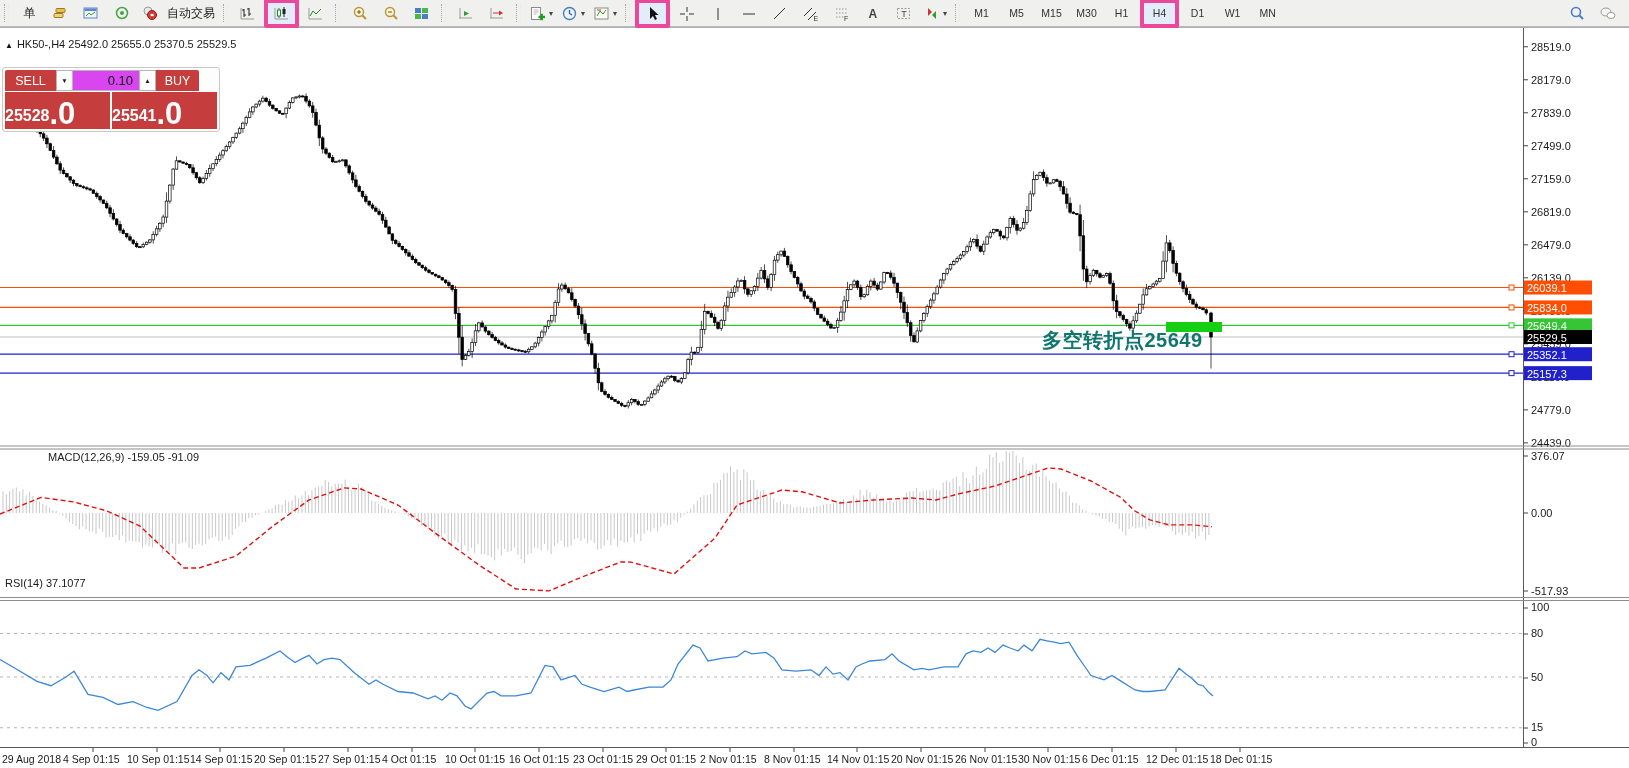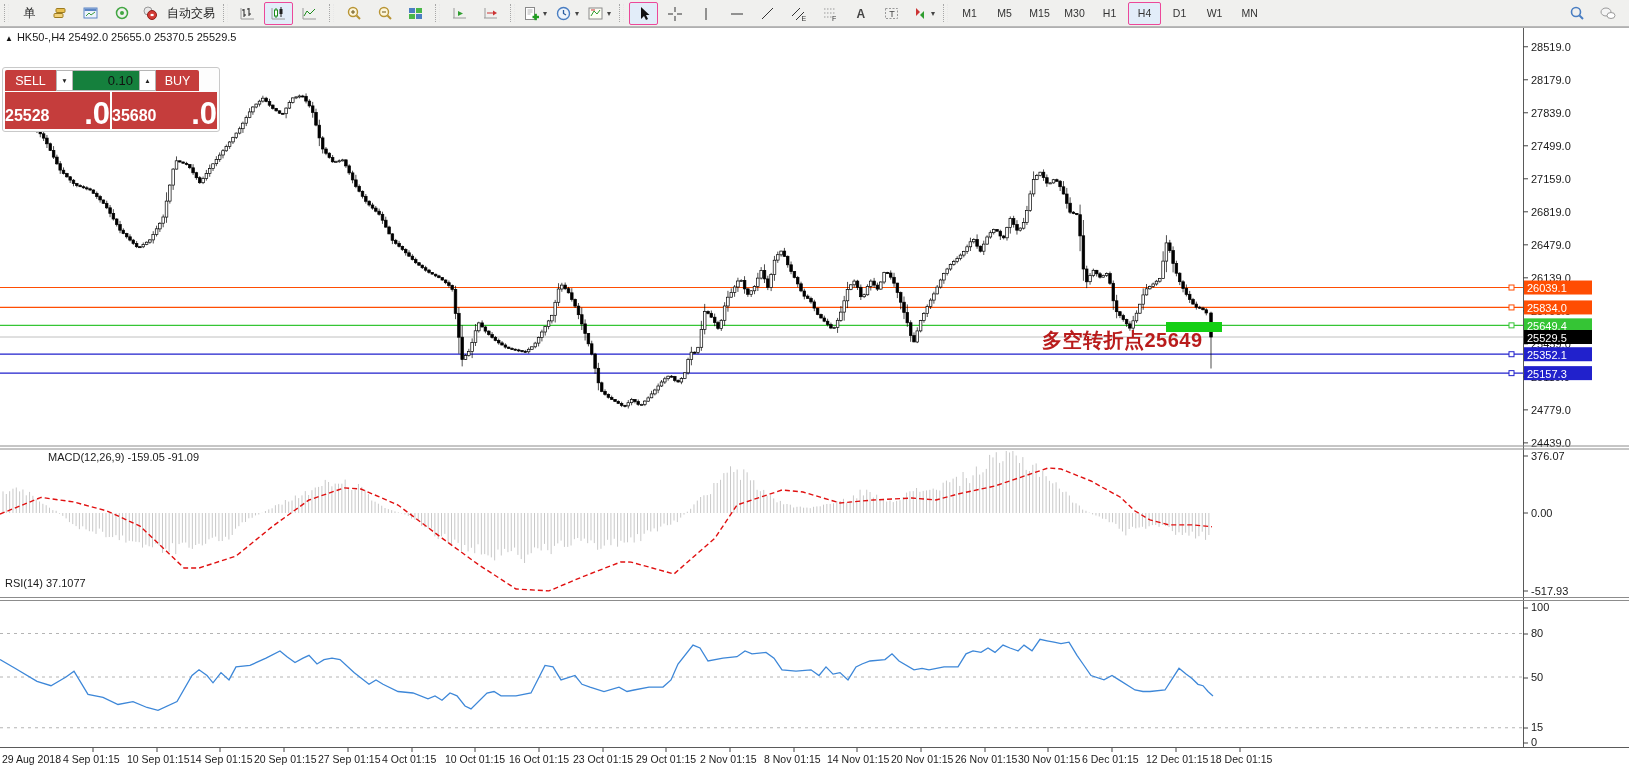--- a/index.html
+++ b/index.html
@@ -6,43 +6,43 @@
     font-family:"Liberation Sans",sans-serif;}
   #stage{position:relative;width:1629px;height:768px;}
   #chart-svg{position:absolute;left:0;top:0;}
   
   #toolbar{position:absolute;left:0;top:0;width:1629px;height:26px;background:#f0f0ee;
     border-bottom:1px solid #b9b9b9;display:flex;align-items:center;z-index:30;}
   .thandle{width:3px;height:18px;border-left:1px dotted #a8a8a8;border-right:1px dotted #e8e8e8;margin:0 4px;}
   .tgroup{display:flex;align-items:center;height:26px;}
   .tbtn{height:21px;min-width:23px;padding:0 2px;display:inline-flex;align-items:center;justify-content:center;
     border:1px solid transparent;border-radius:2px;margin:0 1px;font-size:12px;color:#222;cursor:default;}
-  .tbtn.active{background:#e2edf9;border:1px solid #ec4899;}
+  .tbtn.active{background:#e2edf9;border:4px solid #ec4899;}
   .tbtn .caret{font-size:8px;color:#444;margin-left:2px;}
   .tbtn.tf{font-size:10.5px;color:#333;min-width:27px;font-weight:normal;}
   .tbtn.txt{font-size:12px;}
   .tright{position:absolute;right:6px;top:0;display:flex;align-items:center;height:26px;}
   
-  #symbol-line{position:absolute;left:5px;top:31px;font-size:11px;color:#1a1a1a;z-index:10;}
+  #symbol-line{position:absolute;left:5px;top:38px;font-size:11px;color:#1a1a1a;z-index:10;}
   #symbol-line .arr{font-size:8px;margin-right:4px;color:#111;}
   .indlabel{position:absolute;font-size:11px;color:#1a1a1a;z-index:10;}
-  #annotation{position:absolute;left:1042px;top:327px;font-size:20px;font-weight:bold;color:#b91c1c;z-index:12;letter-spacing:0.5px;}
+  #annotation{position:absolute;left:1042px;top:327px;font-size:20px;font-weight:bold;color:#0f766e;z-index:12;letter-spacing:0.5px;}
   
   #tpanel{position:absolute;left:2px;top:44px;width:212px;z-index:20;background:#fdfdfd;
     border:1px solid #c9c9c9;border-radius:3px;padding:2px;margin-top:23px;}
   .trow{display:flex;height:21px;}
   .btn-red{background:#c53d3c;color:#fff;border:none;font-size:12.5px;display:flex;align-items:center;justify-content:center;}
   #sell-btn{width:51px;border-radius:2px 0 0 0;}
   #buy-btn{width:43px;border-radius:0 2px 0 0;}
   .spin{width:15px;background:#fff;border:1px solid #b5b5b5;font-size:6.5px;color:#222;
     display:flex;align-items:center;justify-content:center;padding:0;}
-  #vol{width:60px;background:#15803d;border-top:1px solid #b5b5b5;border-bottom:1px solid #b5b5b5;
+  #vol{width:60px;background:#d946ef;border-top:1px solid #b5b5b5;border-bottom:1px solid #b5b5b5;
     font-size:13px;color:#111;display:flex;align-items:center;justify-content:flex-end;padding-right:6px;}
   .prow{display:flex;margin-top:1px;height:37px;}
-  .pbox{flex:1;background:#c53d3c;color:#fff;display:flex;align-items:flex-end;justify-content:space-between;padding-bottom:2px;}
+  .pbox{flex:1;background:#c53d3c;color:#fff;display:flex;align-items:flex-end;justify-content:flex-start;padding-bottom:2px;}
   .pbox+.pbox{margin-left:2px;}
   .pmain{font-size:16px;font-weight:bold;line-height:1;margin-bottom:3px;}
   .ppips{font-size:31px;font-weight:bold;line-height:0.8;}
 </style>
 </head>
 <body>
 
 <div id="stage">
   <svg id="chart-svg" width="1629" height="768">
       <rect x="0" y="0" width="1629" height="768" fill="#ffffff"></rect>
@@ -1478,21 +1478,21 @@
       <div id="vol">0.10</div>
       <div class="spin">▲</div>
       <div class="btn-red" id="buy-btn">BUY</div>
     </div>
     <div class="prow">
       <div class="pbox">
         <span class="pmain">25528</span>
           <span class="ppips">.0</span>
       </div>
       <div class="pbox">
-        <span class="pmain">35680</span>
+        <span class="pmain">25541</span>
           <span class="ppips">.0</span>
       </div>
     </div>
   </div>
 
   <div class="indlabel" style="left:5px;top:451px;padding-left:43px;">MACD(12,26,9) -159.05 -91.09</div>
   <div class="indlabel" style="left:5px;top:577px;">RSI(14) 37.1077</div>
   <div id="annotation">多空转折点25649</div>
 </div>
 

